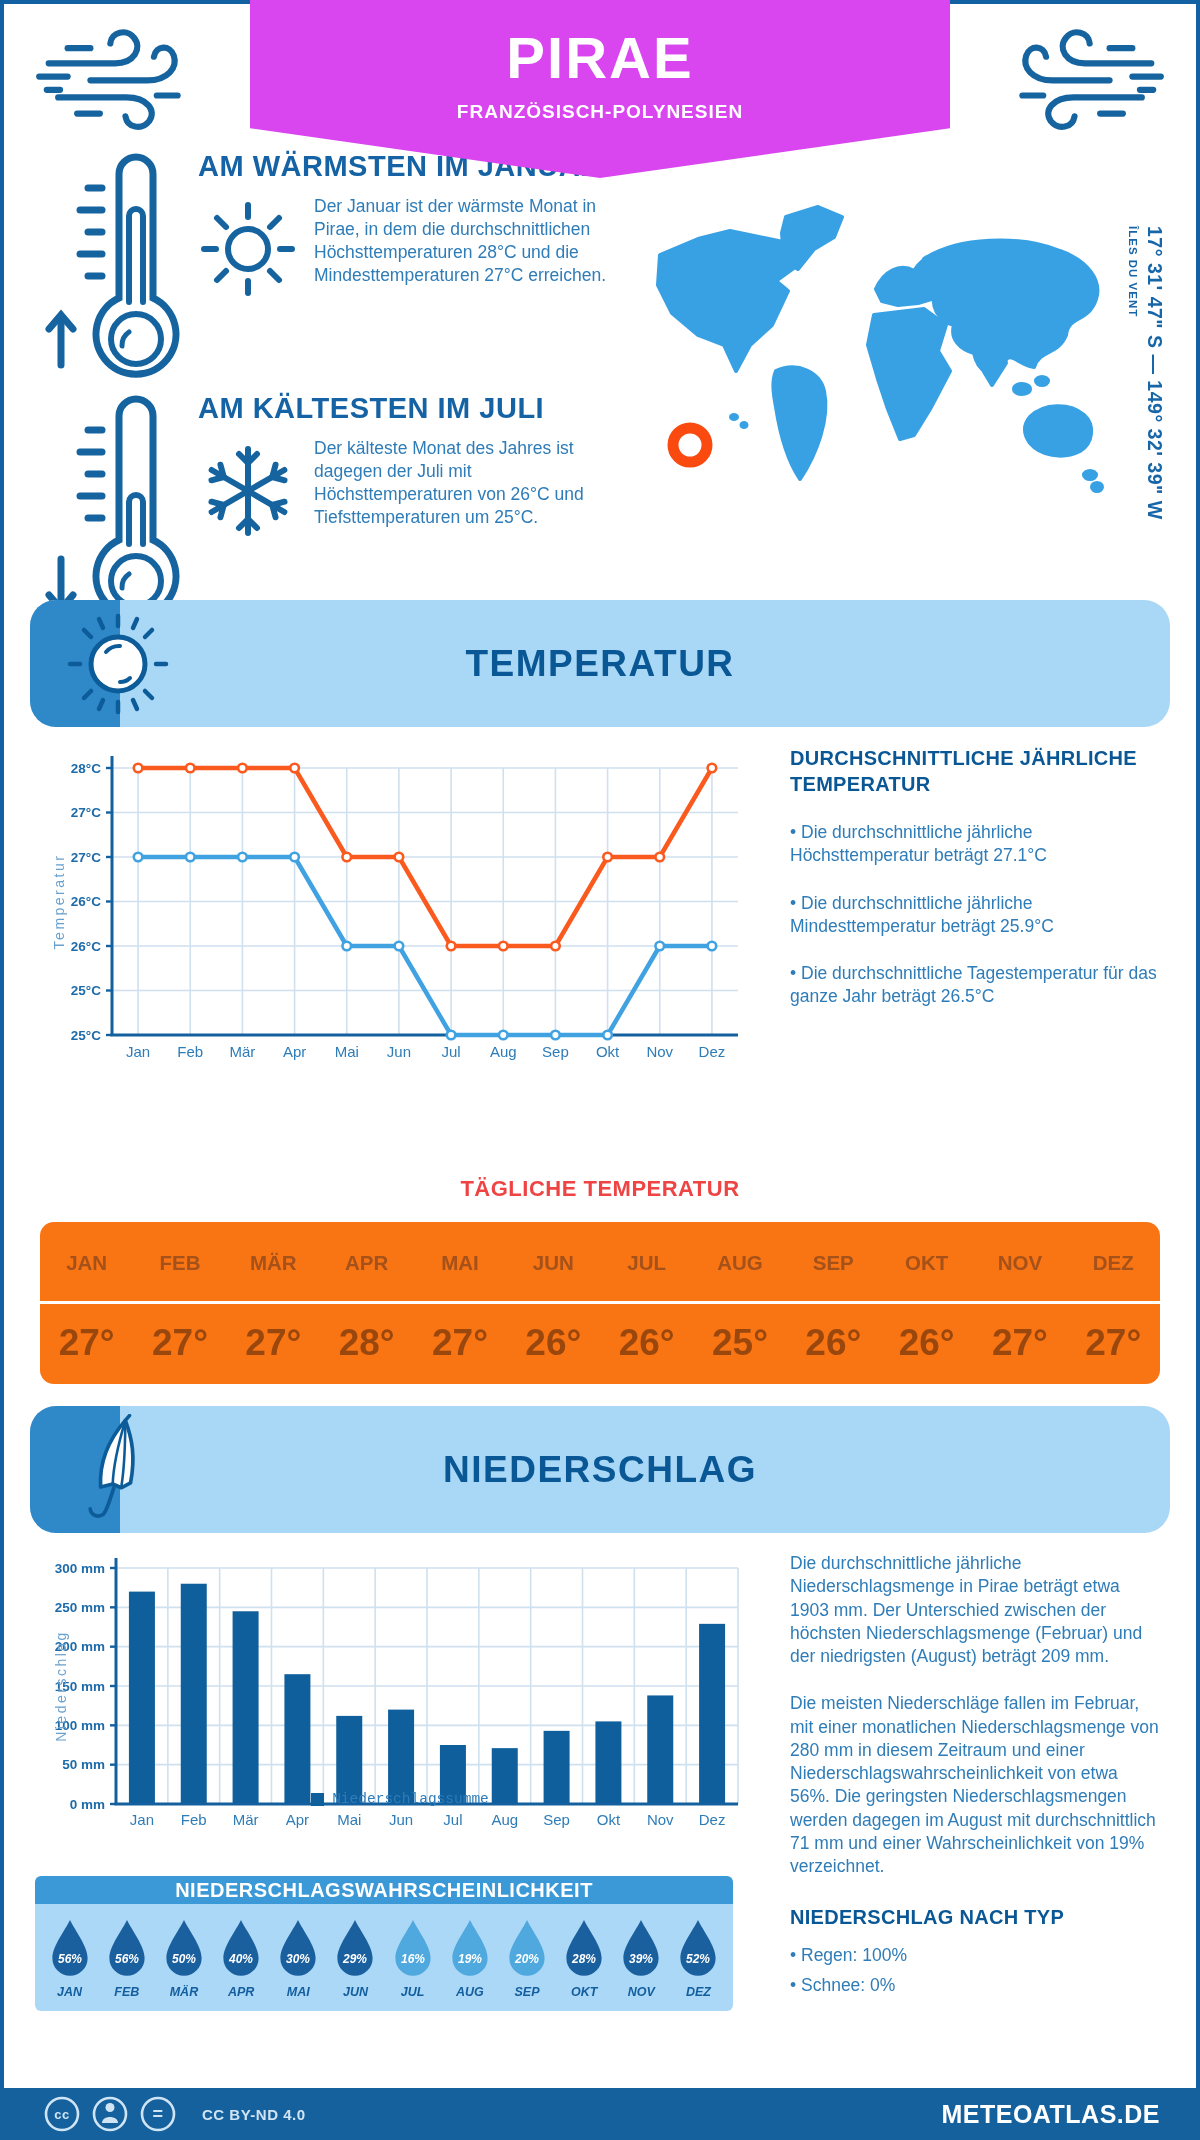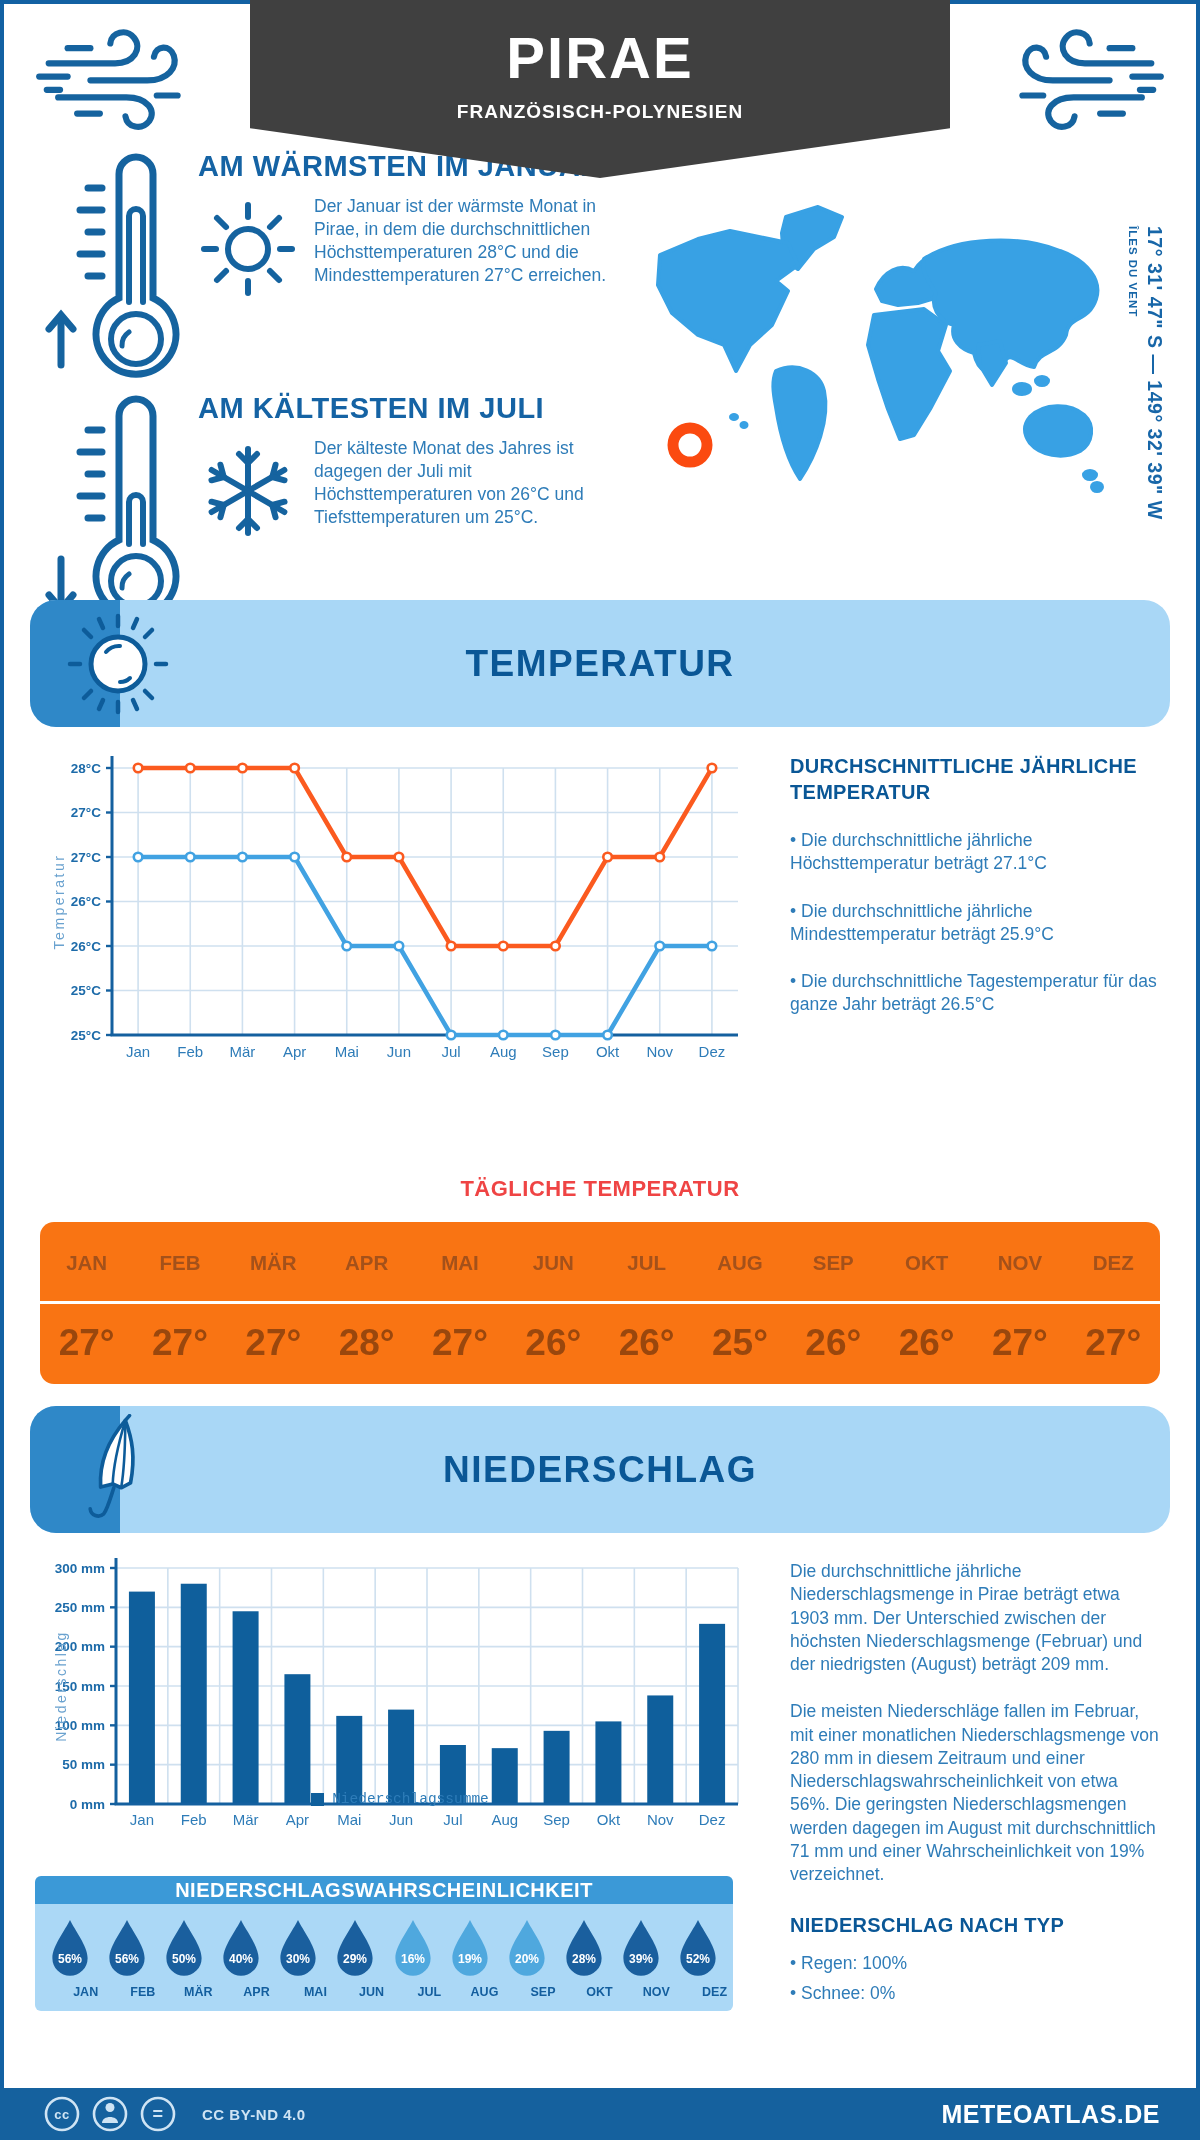--- a/index.html
+++ b/index.html
@@ -1,20 +1,20 @@
 <!DOCTYPE html>
 <html><head>
 <meta charset="utf-8">
 <style>
   html,body{margin:0;padding:0;background:#fff;}
   body{font-family:"Liberation Sans","DejaVu Sans",sans-serif;}
   .page{position:relative;width:1200px;height:2140px;background:#fff;overflow:hidden;
         box-shadow:inset 0 0 0 4px #1261a3;}
   
-  .banner{position:absolute;left:250px;top:0;width:700px;height:178px;background:#404040;
+  .banner{position:absolute;left:250px;top:0;width:700px;height:178px;background:#d946ef;
           clip-path:polygon(0 0,100% 0,100% 72%,50% 100%,0 72%);text-align:center;z-index:3;}
   .banner h1{margin:24px 0 0;color:#fff;font-size:58px;letter-spacing:2px;font-weight:bold;}
   .banner h2{margin:10px 8px 0;color:#fff;font-size:19px;letter-spacing:1px;font-weight:bold;}
   .windicon{position:absolute;top:14px;width:168px;height:128px;}
   .windicon.left{left:32px;} .windicon.right{right:32px;transform:scaleX(-1);}
   
   .hl{position:absolute;left:42px;display:flex;width:620px;}
   .hl .thermo{flex:0 0 150px;}
   .hl .hl-body{margin-left:6px;}
   .hl h3{margin:0 0 6px;font-size:29px;color:#1563a4;font-weight:bold;letter-spacing:.5px;}
@@ -40,40 +40,40 @@
   .xtick{fill:#2e7cb8;font-size:15px;}
   .ylab{fill:#6aa2cf;font-size:14px;letter-spacing:2.5px;}
   #temp-chart{position:absolute;left:50px;top:742px;}
   #rain-chart{position:absolute;left:50px;top:1546px;}
   .legend{position:absolute;left:50px;width:700px;display:flex;justify-content:center;gap:48px;
           font-size:14.5px;color:#2e7cb8;align-items:center;}
   #temp-legend{top:1080px;} #rain-legend{top:1791px;font-family:Liberation Mono, monospace;}
   .leg-item{display:flex;align-items:center;gap:8px;}
   .sq{width:13px;height:13px;display:inline-block;}
   
-  .rcol{position:absolute;left:790px;width:378px;color:#2e7cb8;margin-top:8px;}
+  .rcol{position:absolute;left:790px;width:378px;color:#2e7cb8;}
   .rcol h4{margin:0;font-size:20px;line-height:1.3;color:#0a5796;letter-spacing:.3px;}
   .rcol p{margin:24px 0 0;font-size:17.5px;line-height:1.33;}
   #temp-notes{top:745px;} #rain-notes{top:1552px;width:372px;}
   #rain-notes h4{margin-top:26px;}
   #rain-notes .tb{margin:12px 0 0;font-size:17.5px;line-height:1.55;}
   
   .daily-title{position:absolute;left:0;top:1176px;width:1200px;text-align:center;
                font-size:22px;font-weight:bold;color:#ef4444;letter-spacing:.5px;}
   .month-table{position:absolute;left:40px;top:1222px;width:1120px;height:162px;background:#f97413;
                border-radius:14px;overflow:hidden;display:flex;}
   .mt-col{flex:1;display:flex;flex-direction:column;text-align:center;}
   .mt-head{height:79px;line-height:82px;font-size:20.5px;font-weight:bold;color:#a4511a;border-bottom:3px solid #fff;}
   .mt-val{flex:1;line-height:78px;font-size:37px;font-weight:bold;color:#9a470d;}
   
   .prob{position:absolute;left:35px;top:1876px;width:698px;}
   .prob-head{height:28px;background:#3b99d7;border-radius:6px 6px 0 0;color:#fff;font-weight:bold;
              font-size:20px;letter-spacing:.5px;display:flex;align-items:center;justify-content:center;}
   .prob-body{background:#abd8f6;border-radius:0 0 6px 6px;padding:14px 6px 12px;display:flex;}
-  .drop-col{flex:1;text-align:right;}
+  .drop-col{flex:1;text-align:center;font-style:italic;}
   .dropsvg{width:46px;height:62px;display:block;margin:0 auto;}
   .droppct{fill:#fff;font-size:17px;font-weight:bold;}
   .drop-month{margin-top:5px;font-size:12.5px;font-weight:bold;color:#135e9e;}
   
   .footer{position:absolute;left:0;top:2088px;width:1200px;height:52px;background:#15619e;
           display:flex;align-items:center;justify-content:space-between;padding:0 40px;box-sizing:border-box;}
   .cc{display:flex;align-items:center;gap:12px;color:#cfe4f4;font-weight:bold;font-size:15px;letter-spacing:.5px;}
   .site{color:#fff;font-weight:bold;font-size:25px;letter-spacing:.5px;}
 </style>
 </head>

